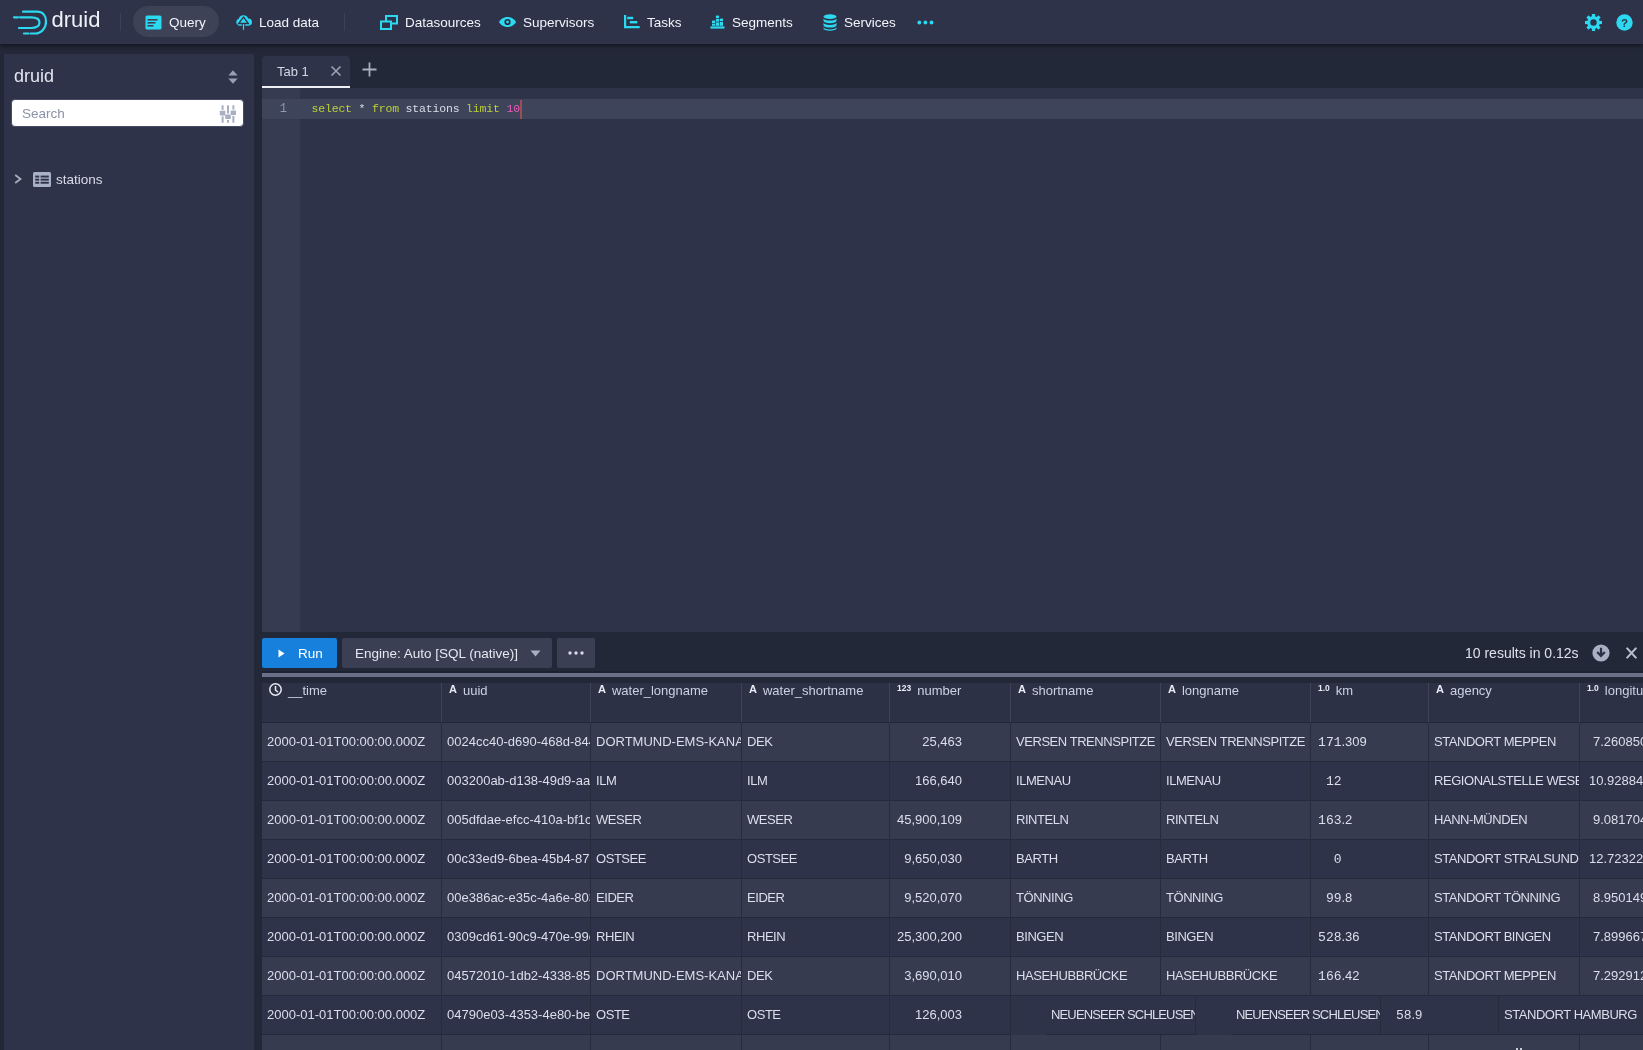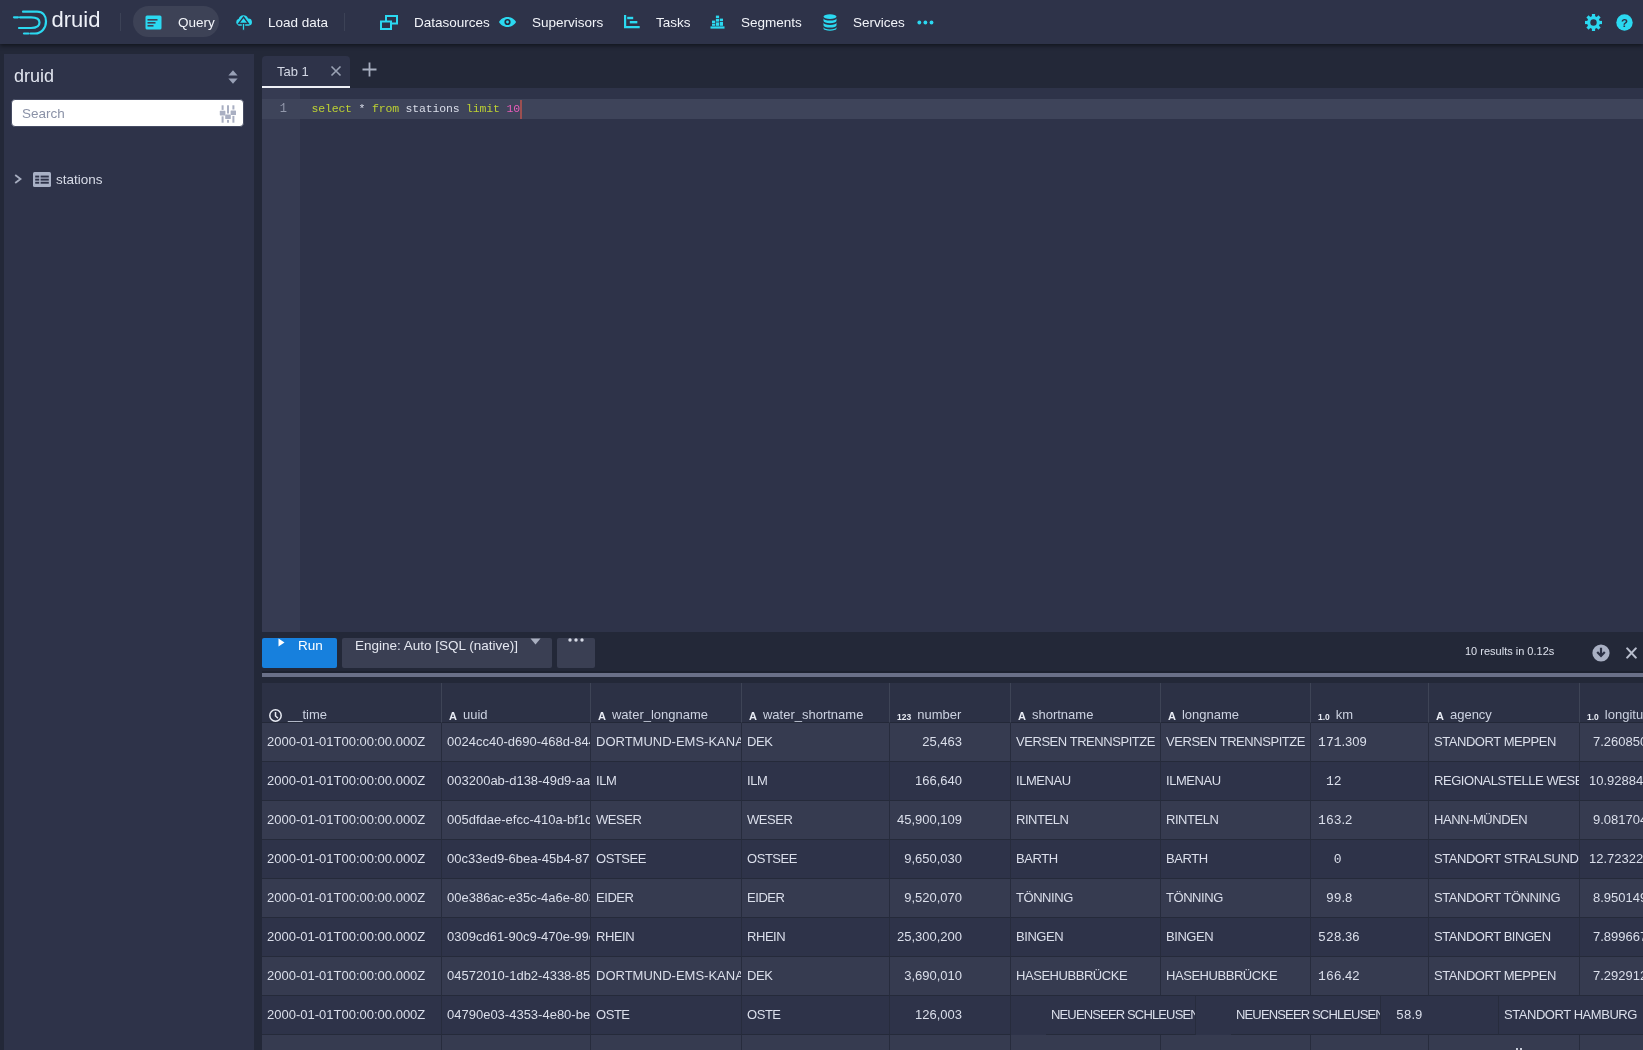--- a/index.html
+++ b/index.html
@@ -1,21 +1,21 @@
 <!DOCTYPE html>
 <html><head>
 <meta charset="utf-8">
 <style>
 html,body{margin:0;padding:0;}
 body{width:1643px;height:1050px;background:#232838;font-family:"Liberation Sans",sans-serif;overflow:hidden;position:relative;color:#d5dae8;}
 .abs{position:absolute;}
 
 #nav{position:absolute;left:0;top:0;width:1643px;height:44px;background:#2e3349;box-shadow:0 2px 4px rgba(0,0,0,0.45);}
 .navitem{position:absolute;top:0;height:44px;display:flex;align-items:center;color:#f2f4f9;font-size:13.5px;}
-.navitem .lbl{margin-left:16px;}
+.navitem .lbl{margin-left:7px;}
 .navsep{position:absolute;top:13px;width:1px;height:18px;background:#3c4256;}
 #pill{position:absolute;left:133px;top:6px;width:86px;height:31px;background:#3d4256;border-radius:16px;}
 
 #sidebar{position:absolute;left:4px;top:54px;width:250px;height:996px;background:#2e3349;}
 #sbtitle{position:absolute;left:10px;top:12px;font-size:18px;color:#e2e6f0;}
 #searchbox{position:absolute;left:7px;top:45px;width:233px;height:28px;background:#ffffff;border:1px solid #464c63;border-radius:4px;box-sizing:border-box;}
 #searchbox .ph{position:absolute;left:10px;top:6px;font-size:13.5px;color:#8b92a7;}
 .treerow{position:absolute;left:0;width:250px;height:30px;}
 .treerow .tlabel{position:absolute;left:52px;top:8px;font-size:13.5px;color:#d8dce8;}
 
@@ -25,34 +25,34 @@
 
 #editor{position:absolute;left:262px;top:88px;width:1381px;height:544px;background:#2e3349;}
 #gutter{position:absolute;left:0;top:0;width:38px;height:544px;background:#363b52;}
 #activeline{position:absolute;left:0;top:11px;width:1381px;height:19.5px;background:#3e445a;}
 #lnum{position:absolute;left:0;top:14px;width:25px;text-align:right;font-family:"Liberation Mono",monospace;font-size:12px;color:#9298ab;}
 #sql{position:absolute;left:49.5px;top:14px;font-family:"Liberation Mono",monospace;font-size:11.5px;letter-spacing:-0.18px;white-space:pre;color:#d9dde9;}
 .kw{color:#bdd133;}
 .numlit{color:#e85cba;}
 #cursor{position:absolute;left:258px;top:11.5px;width:2px;height:19px;background:#9c4f50;}
 
-.btn{position:absolute;top:638px;height:30px;border-radius:2px;display:flex;align-items:flex-start;box-sizing:border-box;}
+.btn{position:absolute;top:638px;height:30px;border-radius:2px;display:flex;align-items:center;box-sizing:border-box;}
 #runbtn{left:262px;width:75px;background:#1780dd;color:#fff;font-size:13.5px;}
 #enginebtn{left:342px;width:210px;background:#3a3f53;color:#e4e7f0;font-size:13.5px;}
 #morebtn{left:557px;width:38px;background:#3a3f53;}
-#results-info{position:absolute;top:645px;left:1465px;font-size:11px;color:#dde1ec;}
+#results-info{position:absolute;top:645px;left:1465px;font-size:14px;color:#dde1ec;}
 
 #hscroll{position:absolute;left:262px;top:672.5px;width:1381px;height:4.5px;background:#6a7088;}
 #hstrack{position:absolute;left:262px;top:670.5px;width:1381px;height:2px;background:#1d2230;}
 
 #tablewrap{position:absolute;left:262px;top:683px;width:1381px;height:367px;overflow:hidden;}
 .trow{display:flex;width:1610px;}
 .trow > div{box-sizing:border-box;flex:none;overflow:hidden;white-space:nowrap;border-right:1px solid #272c3d;padding:0 0 0 5px;line-height:38px;height:39px;font-size:13px;color:#dbdfeb;}
 #thead{display:flex;width:1610px;background:#2c3145;}
-#thead > div{box-sizing:border-box;flex:none;overflow:hidden;white-space:nowrap;border-right:1px solid #3e4456;border-bottom:1px solid #232838;height:40px;font-size:13px;color:#ccd2e1;padding:0 0 0 7px;display:flex;align-items:flex-end;}
+#thead > div{box-sizing:border-box;flex:none;overflow:hidden;white-space:nowrap;border-right:1px solid #3e4456;border-bottom:1px solid #232838;height:40px;font-size:13px;color:#ccd2e1;padding:0 0 0 7px;display:flex;align-items:flex-start;}
 .c0{width:180px;}.c1{width:149px;}.c2{width:151px;}.c3{width:148px;}.c4{width:121px;}
 .c5{width:150px;}.c6{width:150px;}.c7{width:118px;}.c8{width:151px;}.c9{width:229px;}
 .rowa{background:#363b50;}
 .rowb{background:#2e3349;}
 .trow > div{border-bottom:1px solid #252a3a;}
 .num{text-align:right;padding-right:48px !important;}
 .km{padding-left:0 !important;}
 .km .ip{display:inline-block;width:30.5px;text-align:right;font-family:Liberation Mono, monospace;}
 .ticon{font-weight:700;font-size:11px;color:#e8ebf3;margin-right:6px;}
 .ticon.small{font-size:8.5px;letter-spacing:0px;}

